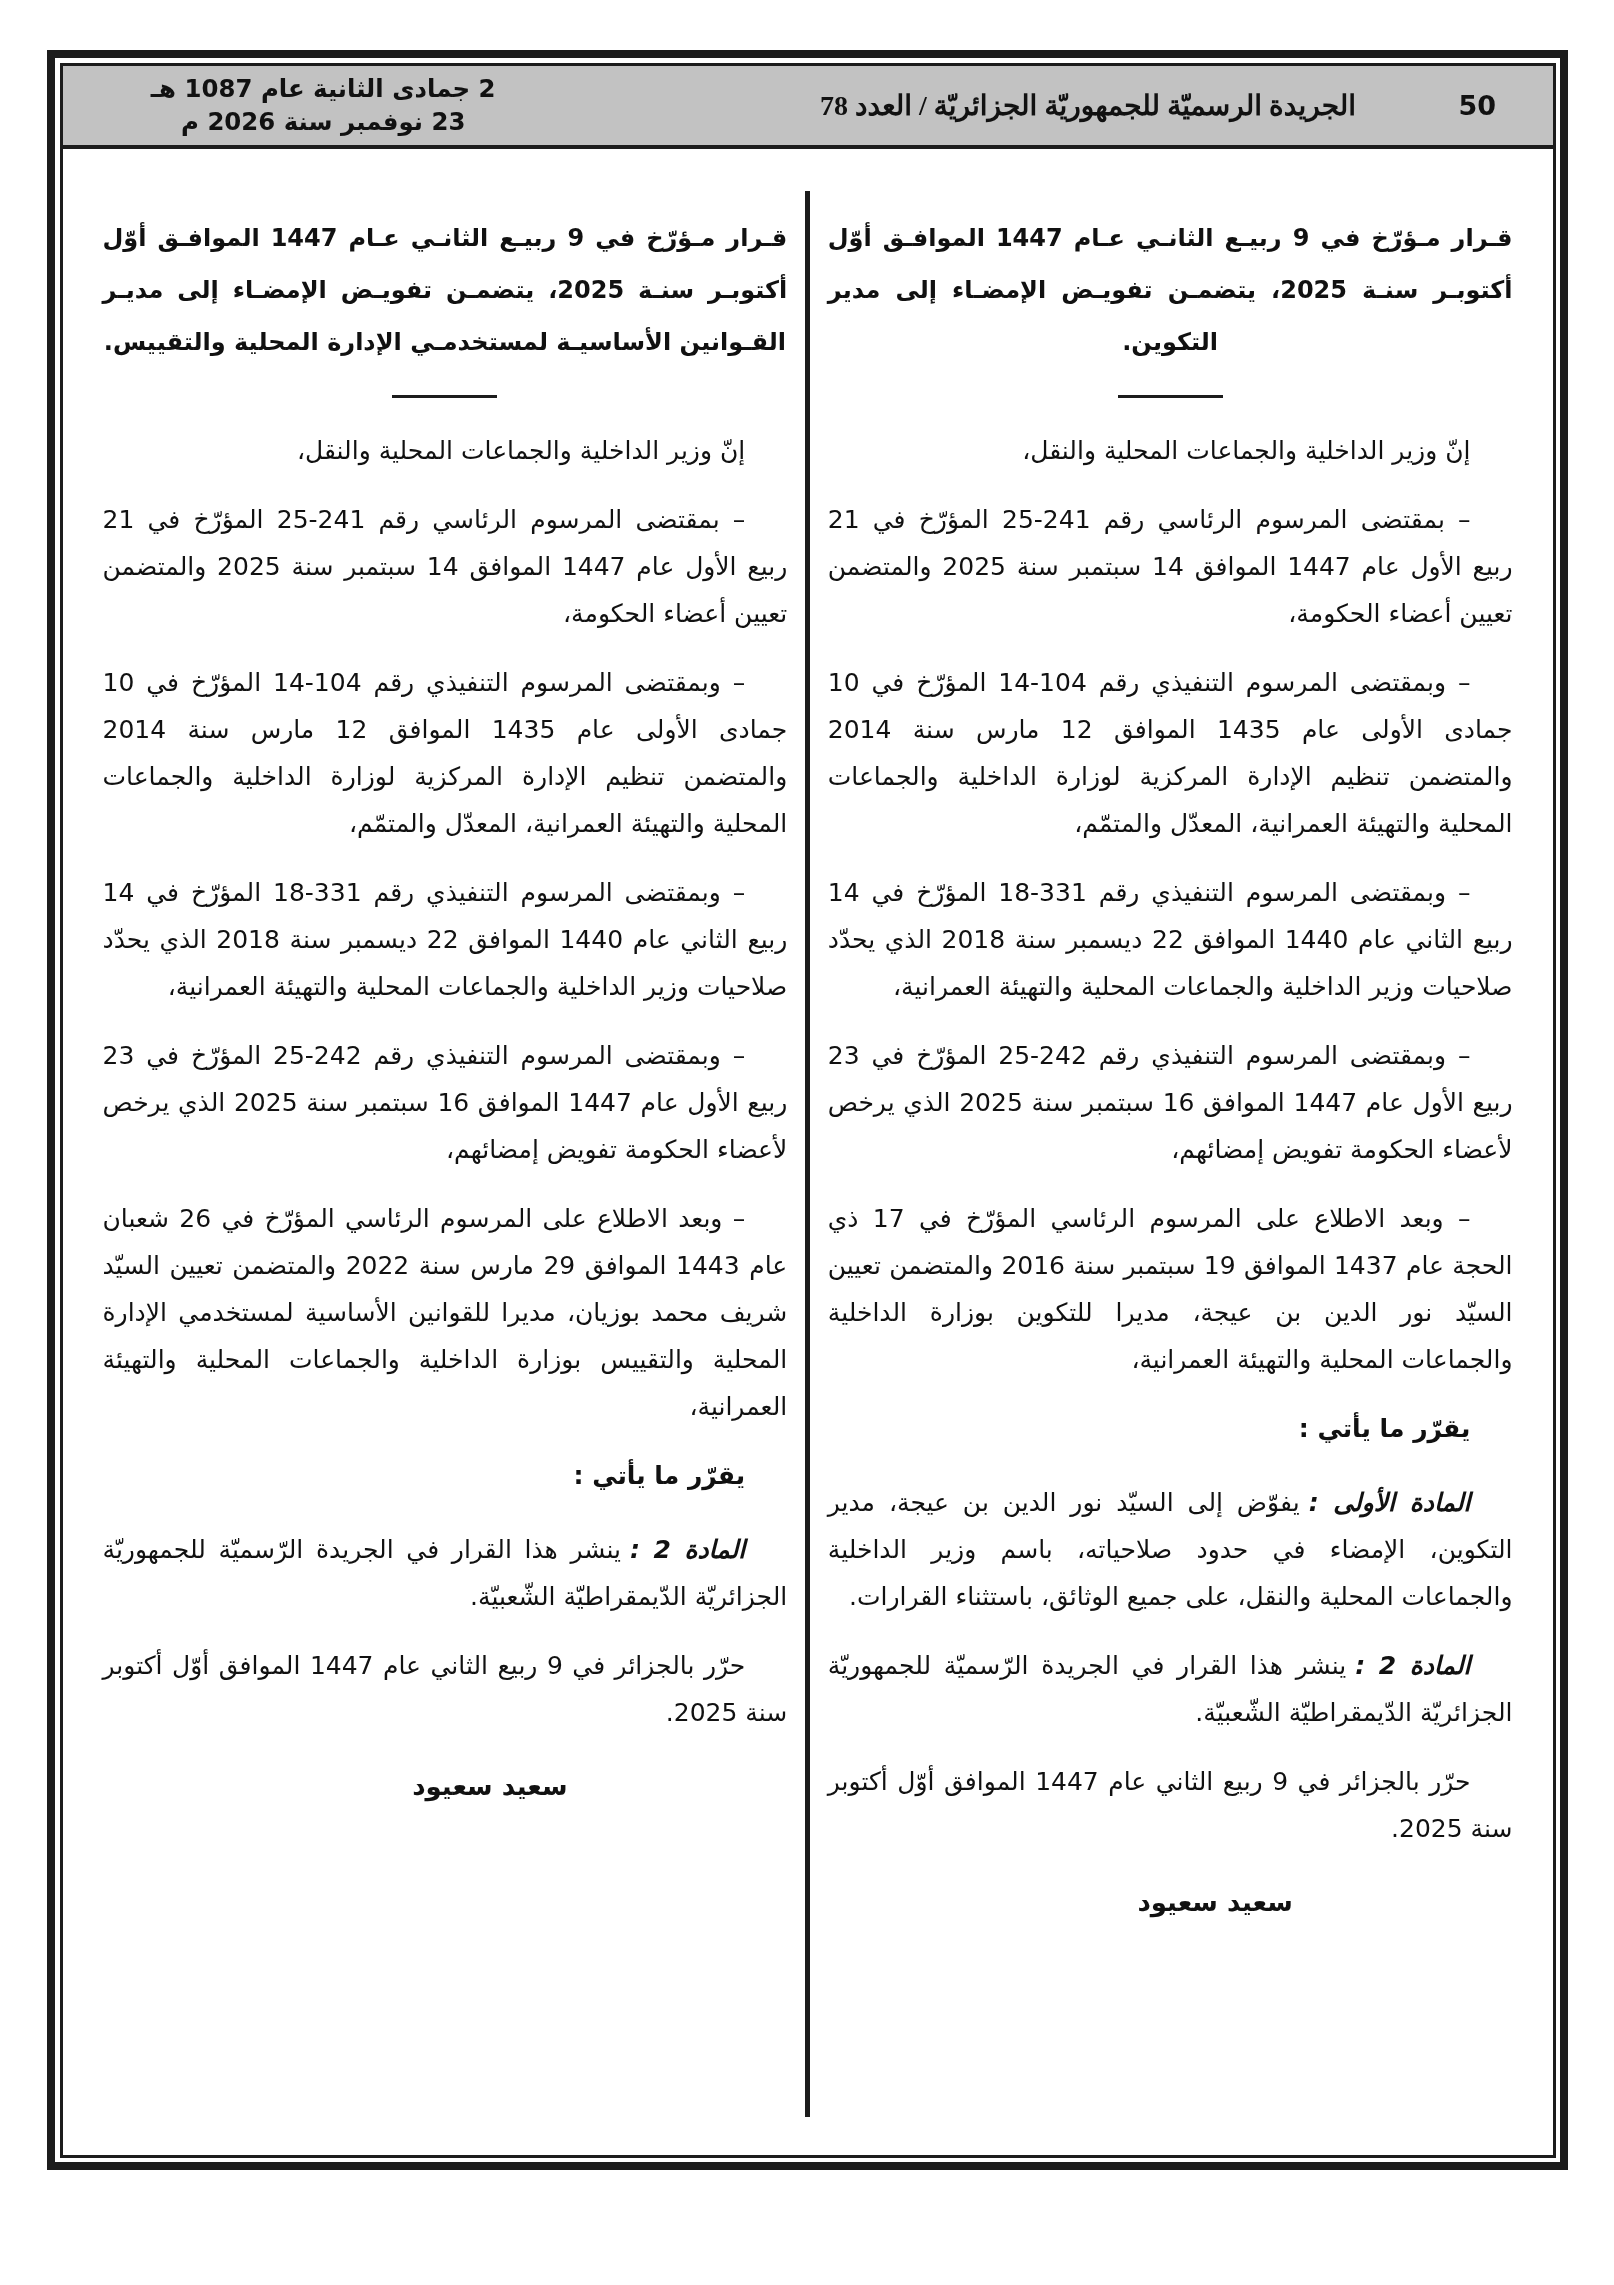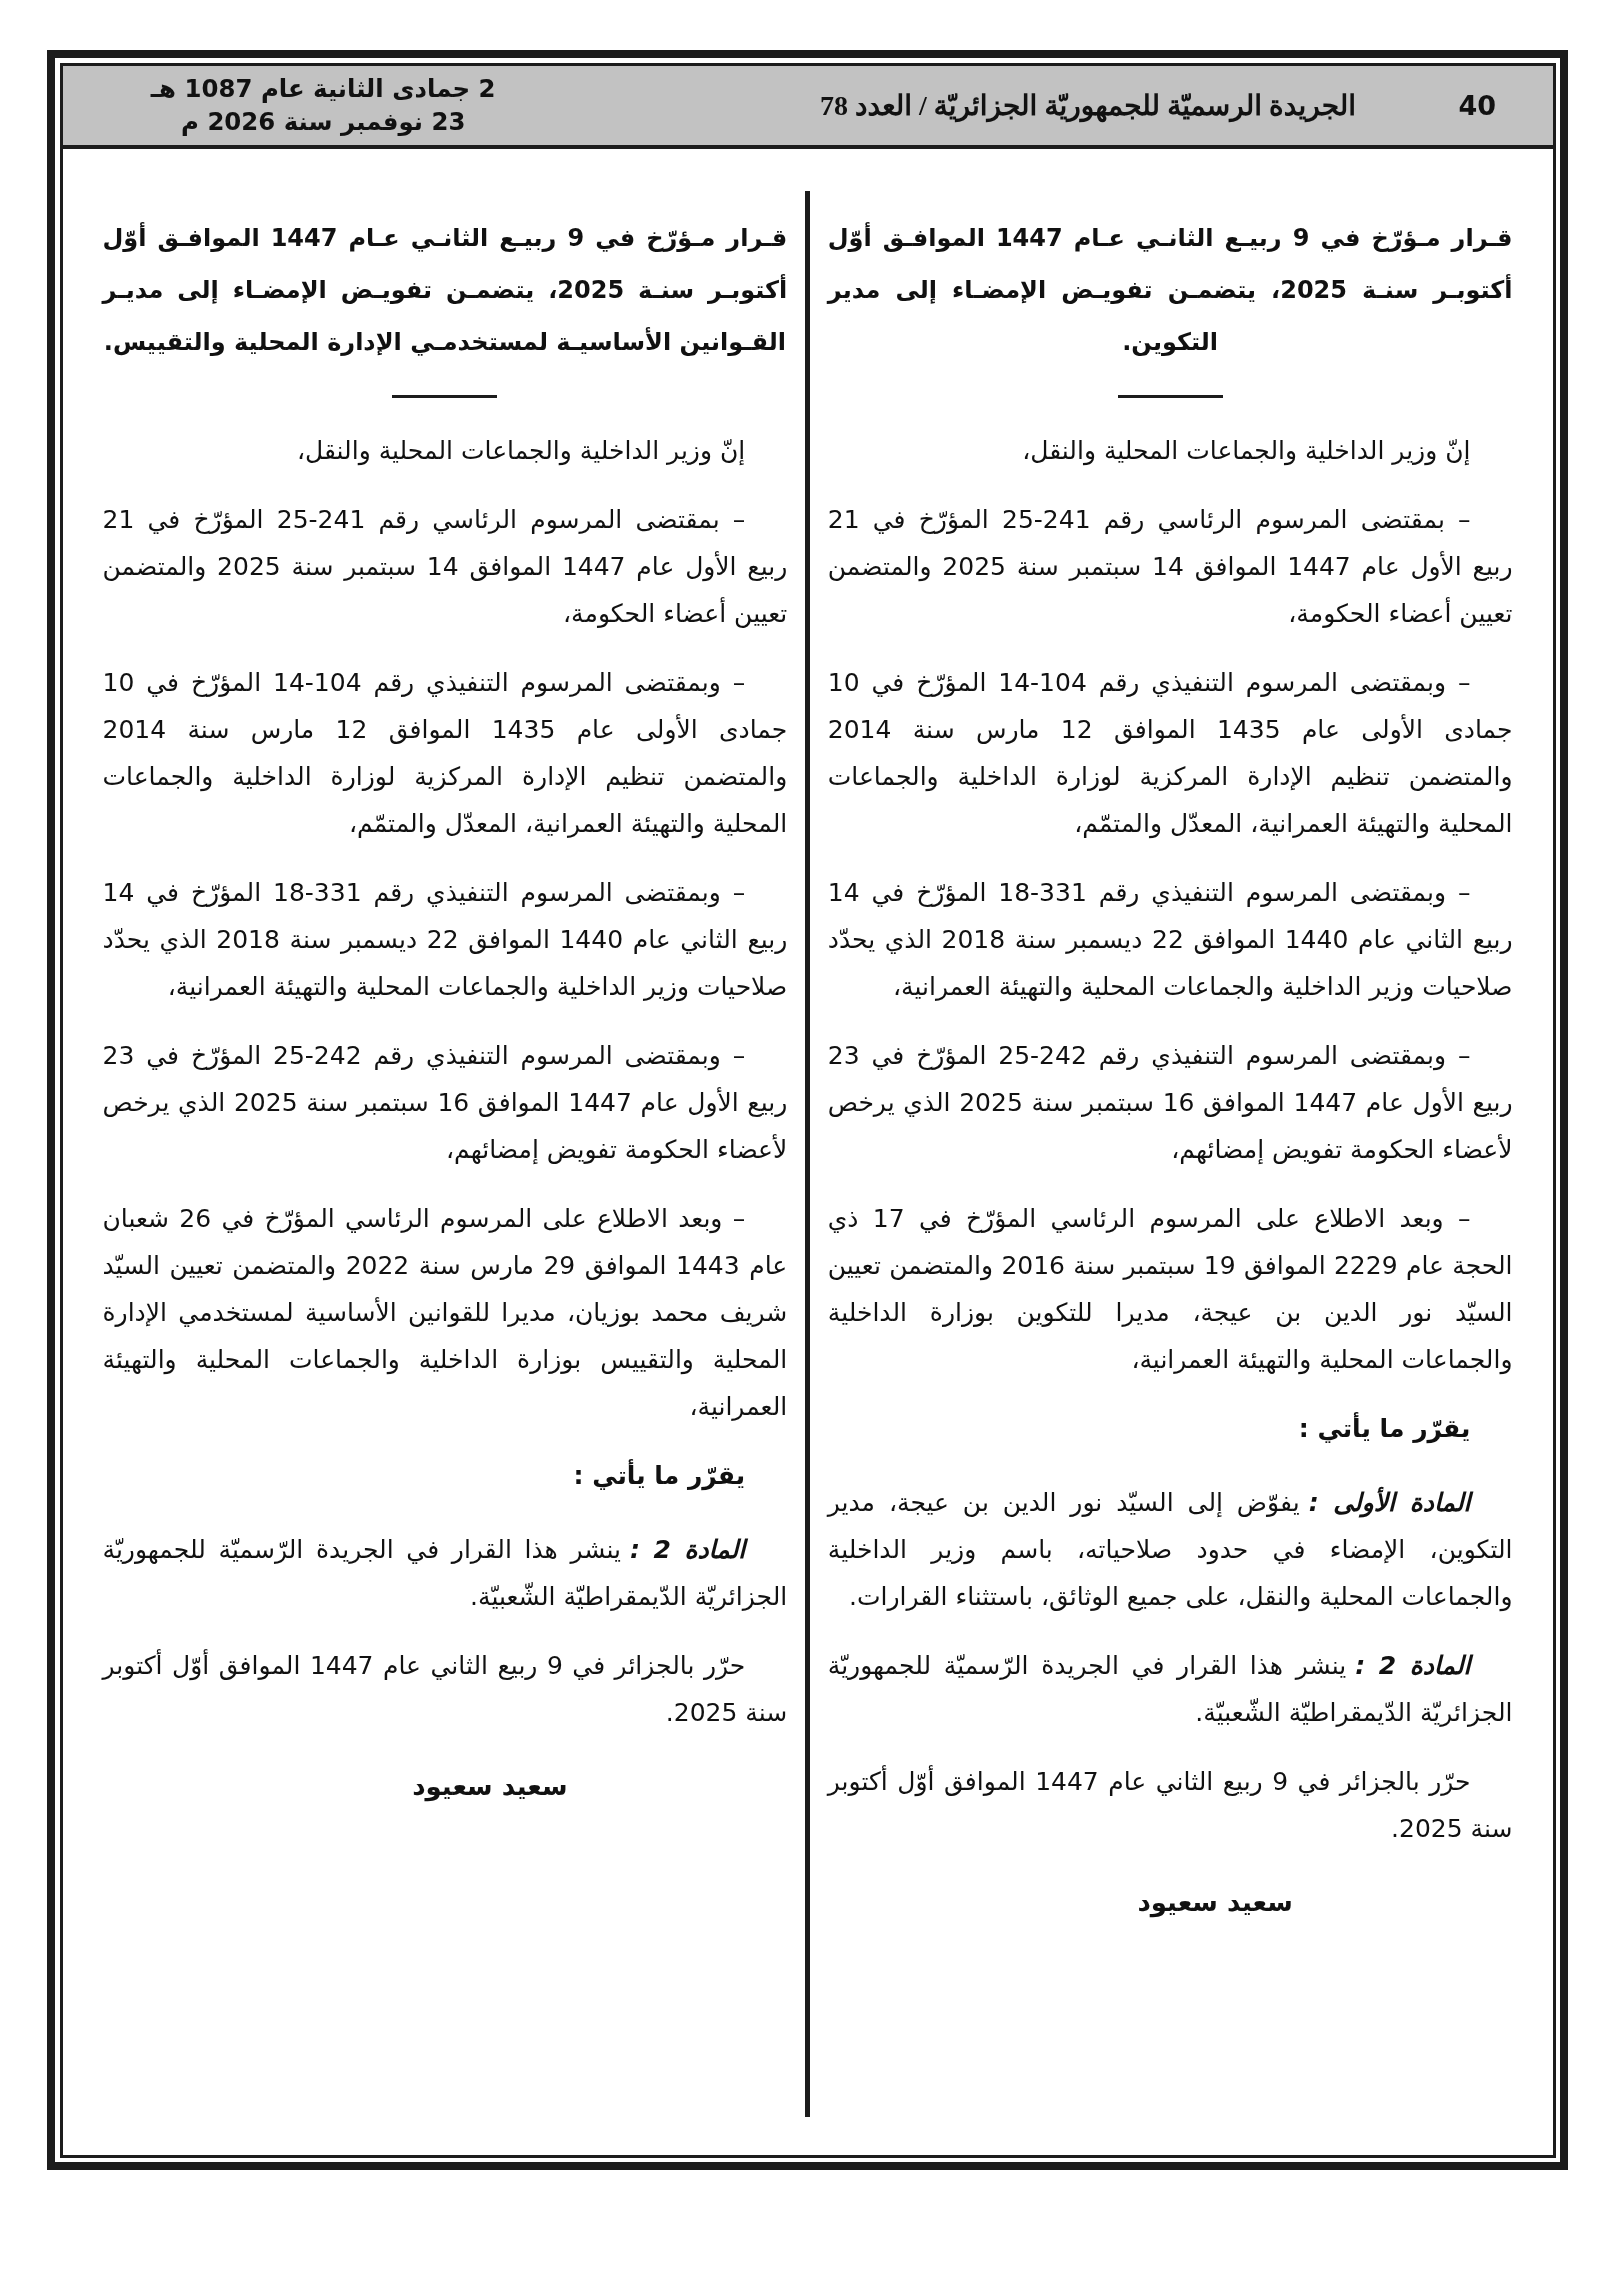--- a/index.html
+++ b/index.html
@@ -27,39 +27,39 @@
   .article-label { font-weight:bold; margin-left:9px;font-style:italic; }
   .signature { font-weight:bold; font-size:26px; text-align:center; padding-left:90px; margin-top:27px; }
 </style>
 </head>
 <body>
 
 <div class="frame-outer">
   <div class="frame-inner">
 
     <header class="masthead">
-      <div class="masthead-page">40</div>
+      <div class="masthead-page">50</div>
       <div class="masthead-title">الجريدة الرسميّة للجمهوريّة الجزائريّة / العدد 78</div>
       <div class="masthead-dates">
         <div>2 جمادى الثانية عام 1087 هـ</div>
         <div>23 نوفمبر سنة 2026 م</div>
       </div>
     </header>
 
     <main class="content">
 
       <section class="col">
         <h2 class="decree-title">قـرار مـؤرّخ في 9 ربيـع الثانـي عـام 1447 الموافـق أوّل أكتوبـر سنـة 2025، يتضمـن تفويـض الإمضـاء إلى مدير التكوين.</h2>
         <div class="title-rule"></div>
         <p class="para">إنّ وزير الداخلية والجماعات المحلية والنقل،</p>
         <p class="para">– بمقتضى المرسوم الرئاسي رقم 241-25 المؤرّخ في 21 ربيع الأول عام 1447 الموافق 14 سبتمبر سنة 2025 والمتضمن تعيين أعضاء الحكومة،</p>
         <p class="para">– وبمقتضى المرسوم التنفيذي رقم 104-14 المؤرّخ في 10 جمادى الأولى عام 1435 الموافق 12 مارس سنة 2014 والمتضمن تنظيم الإدارة المركزية لوزارة الداخلية والجماعات المحلية والتهيئة العمرانية، المعدّل والمتمّم،</p>
         <p class="para">– وبمقتضى المرسوم التنفيذي رقم 331-18 المؤرّخ في 14 ربيع الثاني عام 1440 الموافق 22 ديسمبر سنة 2018 الذي يحدّد صلاحيات وزير الداخلية والجماعات المحلية والتهيئة العمرانية،</p>
         <p class="para">– وبمقتضى المرسوم التنفيذي رقم 242-25 المؤرّخ في 23 ربيع الأول عام 1447 الموافق 16 سبتمبر سنة 2025 الذي يرخص لأعضاء الحكومة تفويض إمضائهم،</p>
-        <p class="para">– وبعد الاطلاع على المرسوم الرئاسي المؤرّخ في 17 ذي الحجة عام 2229 الموافق 19 سبتمبر سنة 2016 والمتضمن تعيين السيّد نور الدين بن عيجة، مديرا للتكوين بوزارة الداخلية والجماعات المحلية والتهيئة العمرانية،</p>
+        <p class="para">– وبعد الاطلاع على المرسوم الرئاسي المؤرّخ في 17 ذي الحجة عام 1437 الموافق 19 سبتمبر سنة 2016 والمتضمن تعيين السيّد نور الدين بن عيجة، مديرا للتكوين بوزارة الداخلية والجماعات المحلية والتهيئة العمرانية،</p>
         <p class="decide">يقرّر ما يأتي :</p>
         <p class="para"><strong class="article-label">المادة الأولى :</strong><span>يفوّض إلى السيّد نور الدين بن عيجة، مدير التكوين، الإمضاء في حدود صلاحياته، باسم وزير الداخلية والجماعات المحلية والنقل، على جميع الوثائق، باستثناء القرارات.</span></p>
         <p class="para"><strong class="article-label">المادة 2 :</strong><span>ينشر هذا القرار في الجريدة الرّسميّة للجمهوريّة الجزائريّة الدّيمقراطيّة الشّعبيّة.</span></p>
         <p class="para">حرّر بالجزائر في 9 ربيع الثاني عام 1447 الموافق أوّل أكتوبر سنة 2025.</p>
         <p class="signature">سعيد سعيود</p>
       </section>
 
       <div class="col-divider"></div>
 
       <section class="col">

